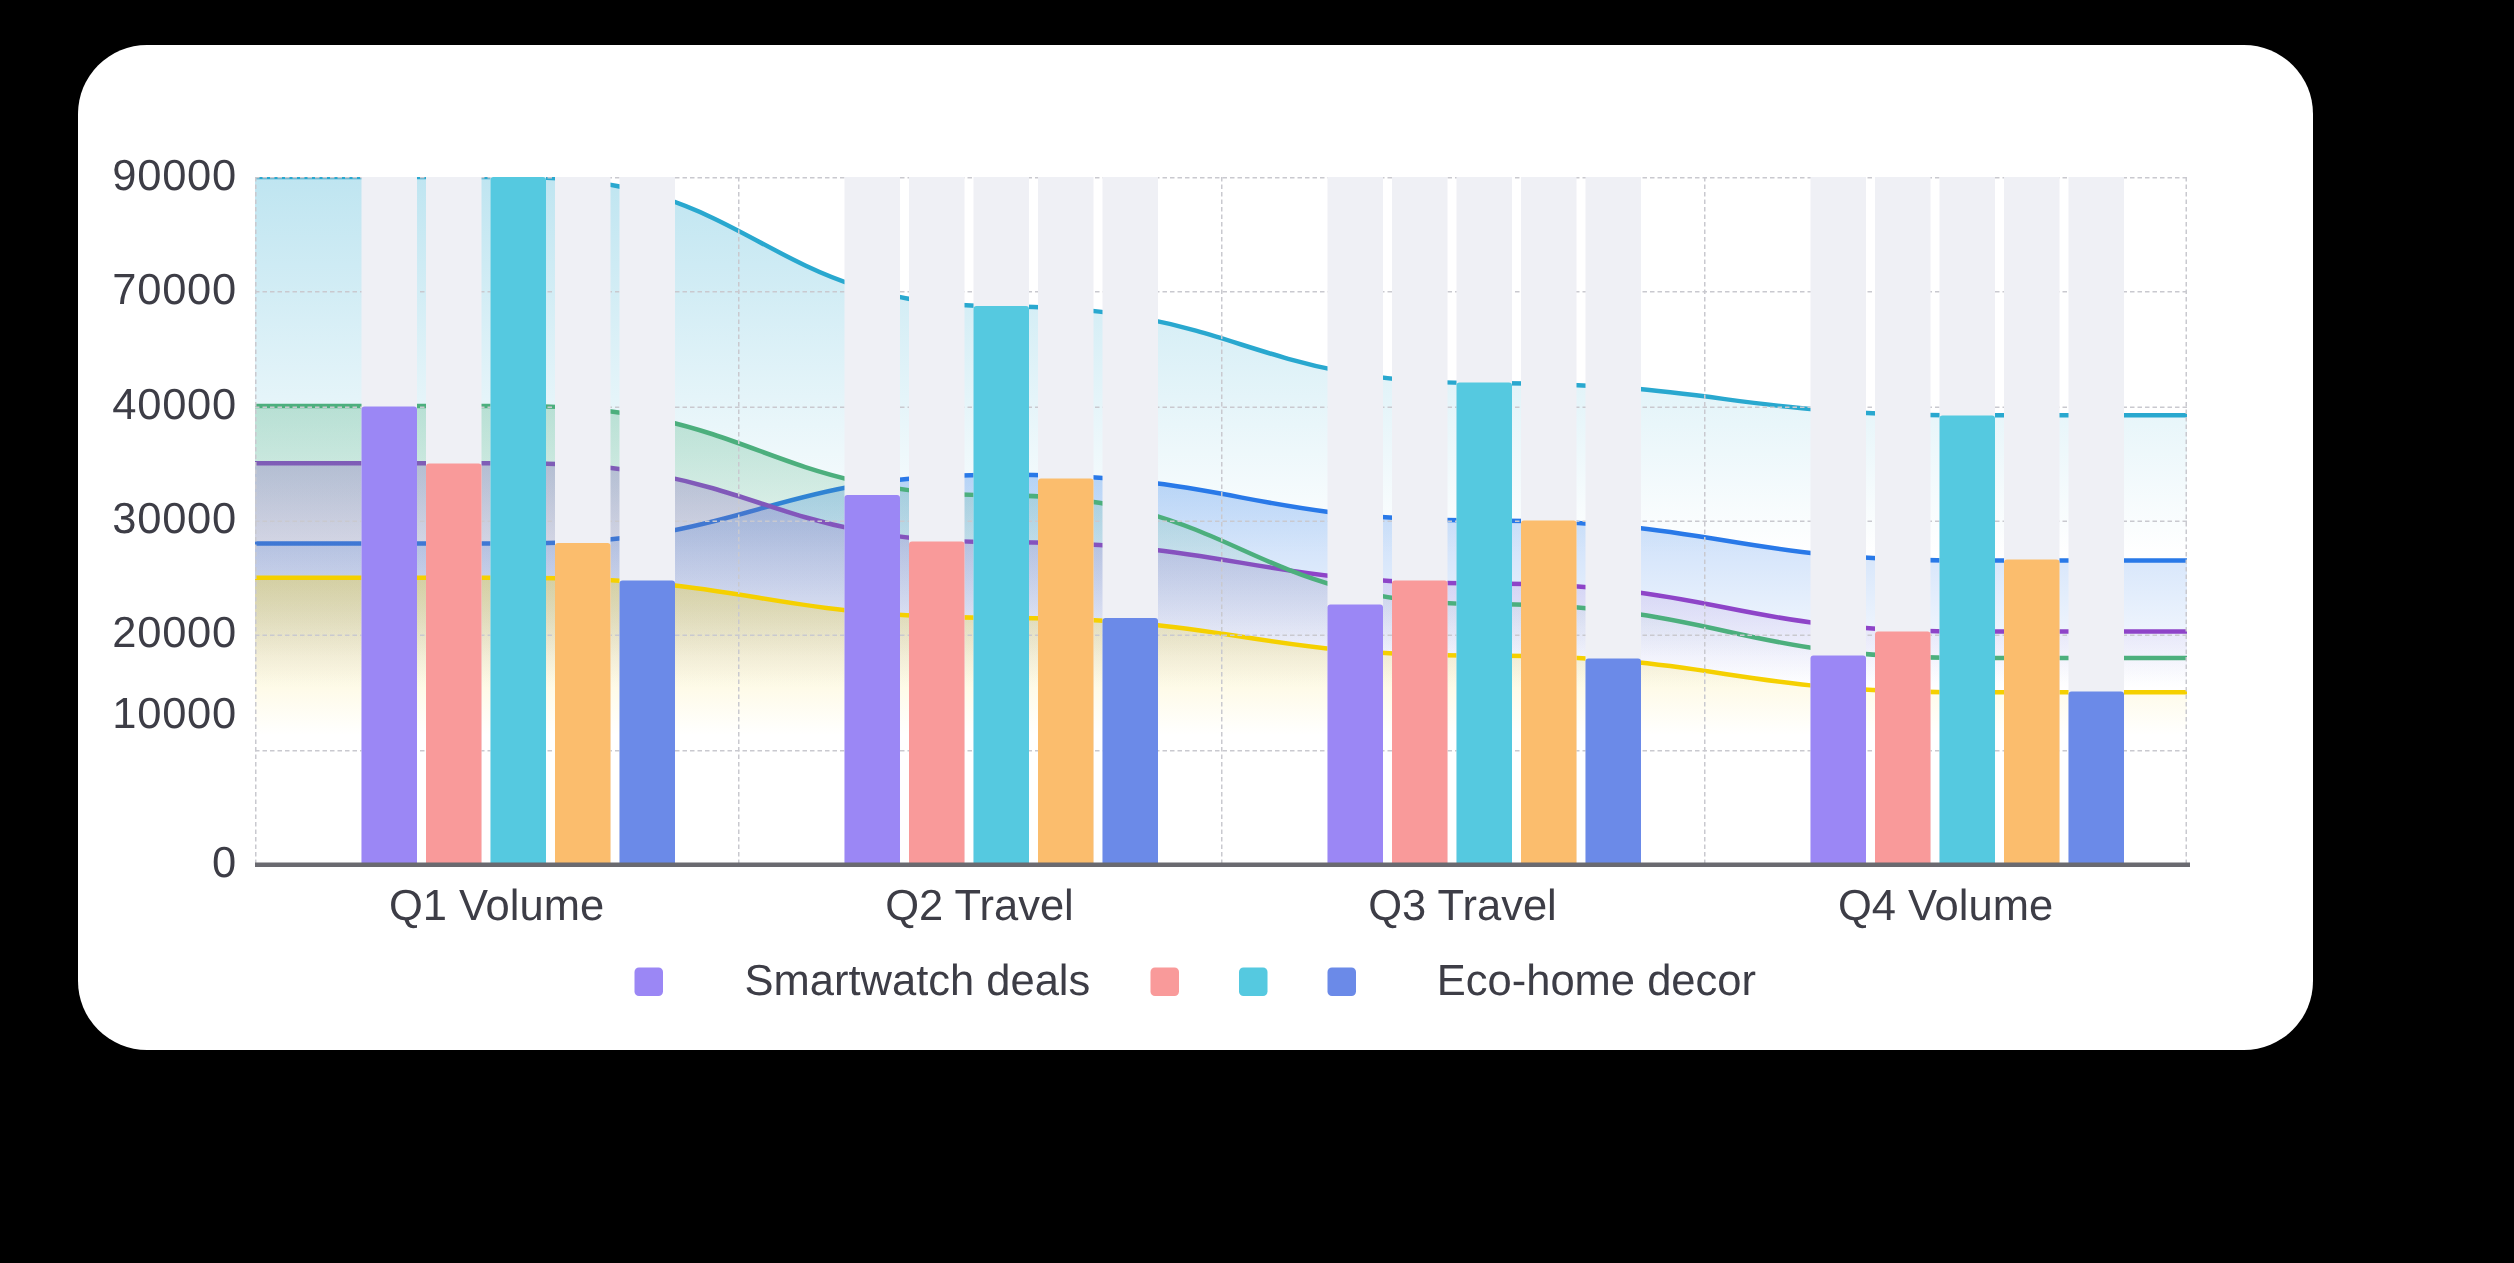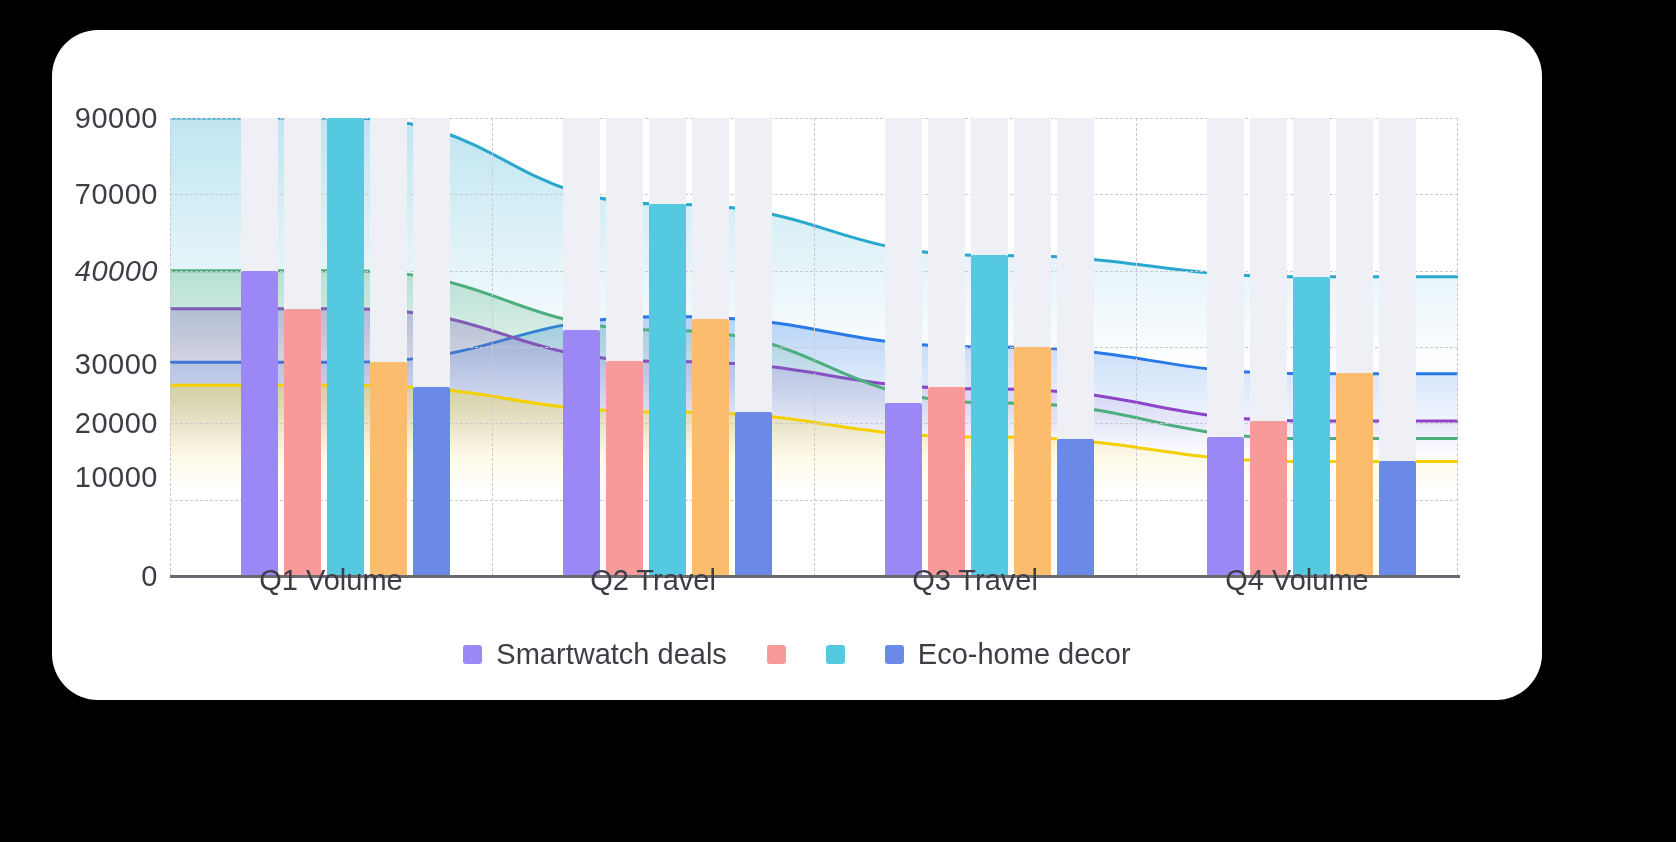--- a/index.html
+++ b/index.html
@@ -75,21 +75,21 @@
   
   #lines {
     position: absolute;
     left: 0; top: 0;
     width: 1288px; height: 458px;
     pointer-events: none;
   }
   
   #xlabels {
     position: absolute;
-    left: 118px; top: 534px;
+    left: 118px; top: 558px;
     width: 1288px; height: 44px; text-align: right;
   }
   .xlabel {
     position: absolute;
     top: 0;
     transform: translateX(-50%);
     font-size: 29px;
     color: #3d3d46;
     white-space: nowrap;
   }
@@ -110,34 +110,35 @@
   }
   .legend-swatch {
     width: 19px; height: 19px;
     border-radius: 3px;
     flex: none;
   }
   .legend-label {
     font-size: 29px;
     color: #3d3d46;
     white-space: nowrap;
+    margin-left: 40px;
   }
 </style>
 </head>
 <body>
 
 <div id="root">
   <div id="card">
 
     <div id="ytick-col">
         <div class="ytick" style="top: 458px;">0</div>
         <div class="ytick" style="top: 359px;">10000</div>
         <div class="ytick" style="top: 305.333px;">20000</div>
-        <div class="ytick" style="top: 246px;">30000</div>
-        <div class="ytick" style="top: 152.667px; font-style: italic;">40000</div>
+        <div class="ytick" style="top: 229px;">30000</div>
+        <div class="ytick" style="top: 152.667px;">40000</div>
         <div class="ytick" style="top: 76.3333px;">70000</div>
         <div class="ytick" style="top: 0px;">90000</div>
       </div>
 
     <div id="plot">
       <svg id="lines" viewBox="0 0 1288 458" preserveAspectRatio="none">
           <defs>
             <linearGradient id="grad0" x1="0" y1="0" x2="0" y2="1">
               <stop offset="0%" stop-color="#29a8cf" stop-opacity="0.30"></stop>
               <stop offset="55%" stop-color="#29a8cf" stop-opacity="0"></stop>

